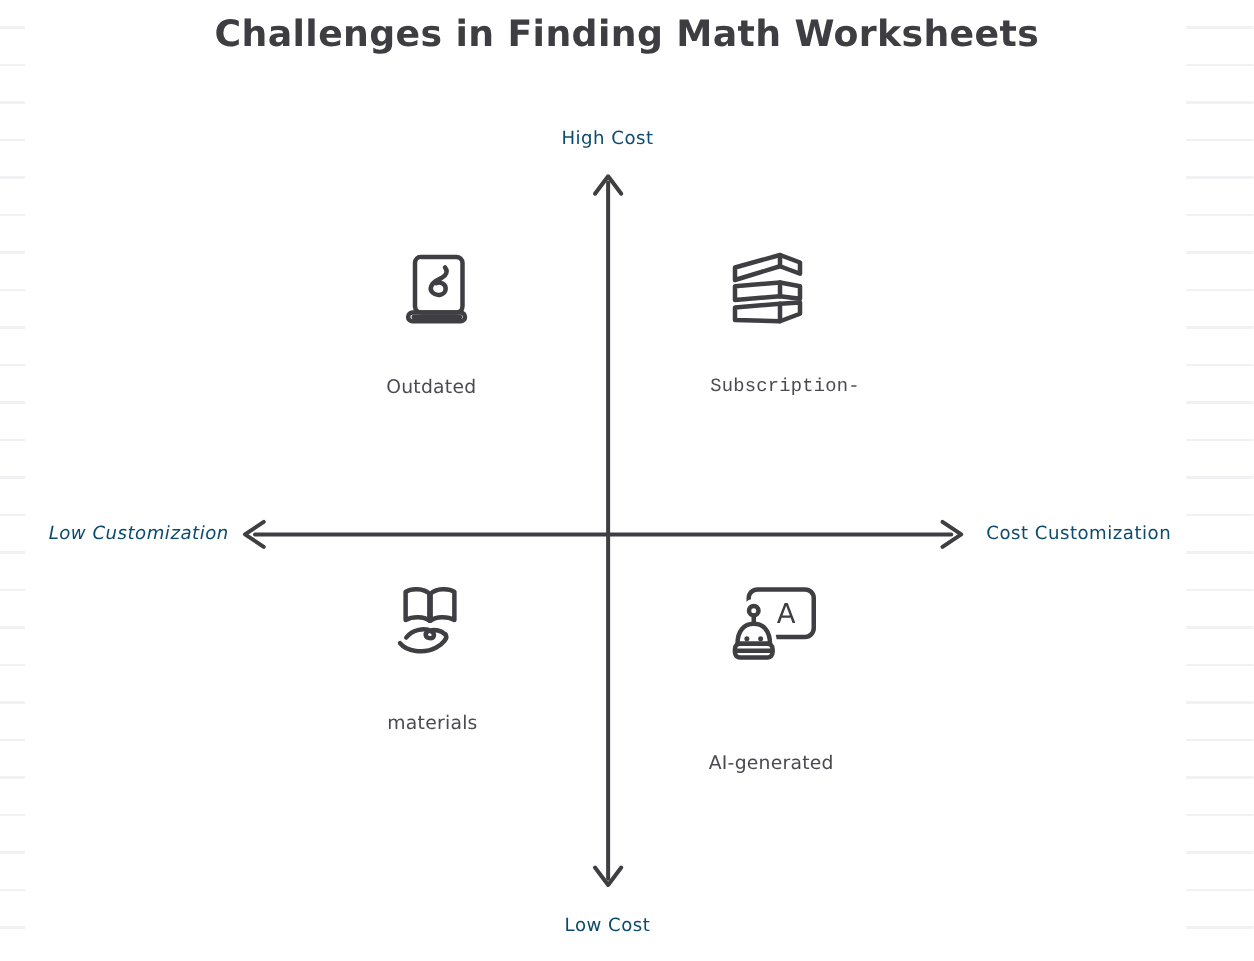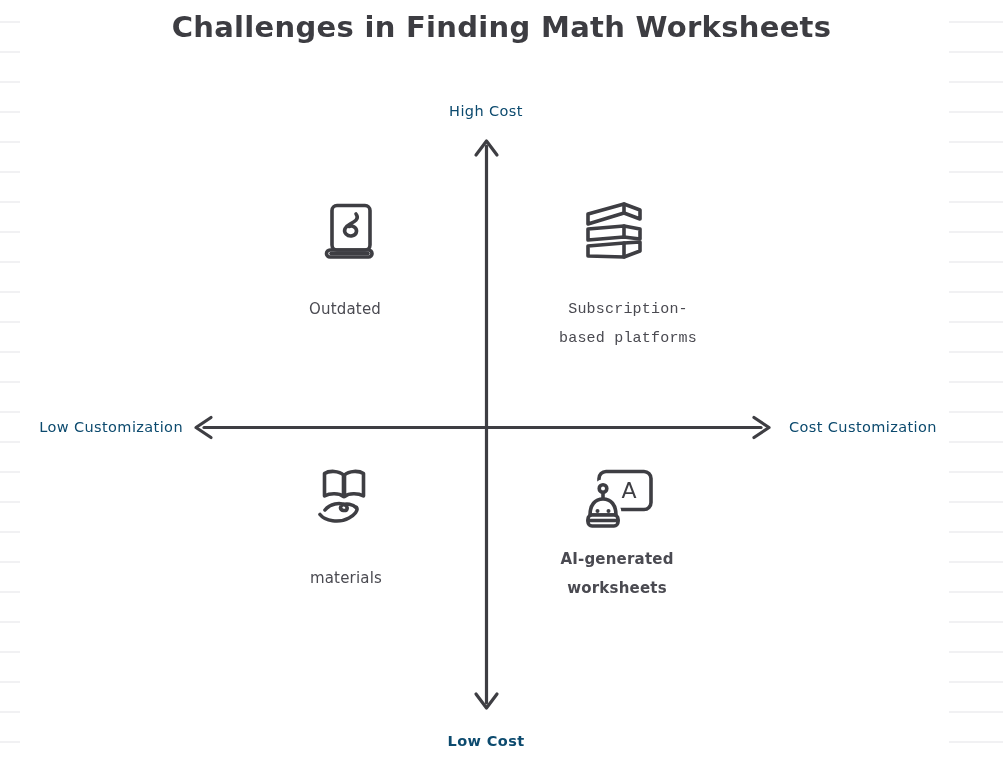--- a/index.html
+++ b/index.html
@@ -28,33 +28,33 @@
     text-align:center;
     font-size:29px;font-weight:bold;letter-spacing:.3px;
     color:#3d3d42;
   }
   .axes{position:absolute;left:0;top:0;width:1003px;height:769px;}
   .axis-label{
     position:absolute;
     font-size:14.5px;color:#0c4a6e;white-space:nowrap;letter-spacing:.4px;text-align:center;
   }
   .axis-label.top{left:486px;top:103px;transform:translateX(-50%);}
-  .axis-label.bottom{left:486px;top:733px;transform:translateX(-50%);font-weight:bold;}
-  .axis-label.left-side{left:183px;top:419px;transform:translateX(-100%);}
+  .axis-label.bottom{left:486px;top:733px;transform:translateX(-50%);}
+  .axis-label.left-side{left:183px;top:419px;transform:translateX(-100%);font-style:italic;}
   .axis-label.right-side{left:789px;top:419px;}
   .q-icon{position:absolute;}
   .q-label{
     position:absolute;transform:translateX(-50%);
     text-align:center;font-size:15px;line-height:29px;
     color:var(--label-text);white-space:nowrap;letter-spacing:.2px;
   }
   .q-label.tl{left:345px;top:295px;}
   .q-label.tr{left:628px;top:295px;font-family:Liberation Mono, monospace;}
   .q-label.bl{left:346px;top:564px;}
-  .q-label.br{left:617px;top:545px;font-weight:bold;}
+  .q-label.br{left:617px;top:596px;}
   .ink-stroke{stroke:var(--ink);fill:none;stroke-width:3.6;stroke-linecap:round;stroke-linejoin:round;}
   .axis-stroke{stroke:var(--ink);fill:none;stroke-width:3.2;stroke-linecap:round;stroke-linejoin:round;}
   .ink-fill{fill:var(--ink);stroke:none;}
   .bg-fill{fill:var(--background);}
   .knockout{stroke:var(--background);fill:var(--background);stroke-width:11;stroke-linecap:round;stroke-linejoin:round;}
   .icon-letter{
     font-family:"DejaVu Sans",sans-serif;font-size:22px;
     fill:var(--ink);
   }
 </style>
@@ -103,21 +103,20 @@
       <path d="M8 15 L44 5 L60 11 L60 20 L44 14 L8 25 Z"></path>
       <line x1="44" y1="5" x2="44" y2="14"></line>
       <path d="M8 30 L44 27 L60 30 L60 40 L44 38 L8 41 Z"></path>
       <line x1="44" y1="27" x2="44" y2="38"></line>
       <path d="M8 47 L44 44 L60 43 L60 52 L44 58 L8 57 Z"></path>
       <line x1="44" y1="44" x2="44" y2="58"></line>
     </g>
   </svg>
   <div class="q-label tr">
     <div>Subscription-</div>
-    <div>based platforms</div>
   </div>
 
   <svg class="q-icon" style="left:312px;top:464px;" width="64" height="72" viewBox="0 0 64 72">
     <g class="ink-stroke">
       <path d="M31.5 11 C27 6.5 17 6.5 12.5 9.5 L12.5 32 C18 29 27 29 31.5 32.5 Z"></path>
       <path d="M32.5 11 C37 6.5 47 6.5 51.5 9.5 L51.5 32 C46 29 37 29 32.5 32.5 Z"></path>
       <path d="M13 46 C18 39.5 28 38 33 41 C36.5 43 35.5 47 31.5 46.5 C28 46 27.5 42.5 30.5 41 C34 39 41 40 44 43.5"></path>
       <path d="M8 50.5 C13 57 27 59.5 37 54 C42.5 51 46.5 46.5 44.5 43.5"></path>
     </g>
   </svg>
@@ -144,16 +143,15 @@
       <rect x="9" y="47" width="30" height="11" rx="4" style="fill:var(--background)"></rect>
       <line x1="9" y1="52.5" x2="39" y2="52.5"></line>
     </g>
     <g class="ink-fill">
       <circle cx="18.5" cy="43" r="2"></circle>
       <circle cx="29.5" cy="43" r="2"></circle>
     </g>
   </svg>
   <div class="q-label br">
     <div>AI-generated</div>
-    <div>worksheets</div>
   </div>
 
 </div>
 
 </body></html>

